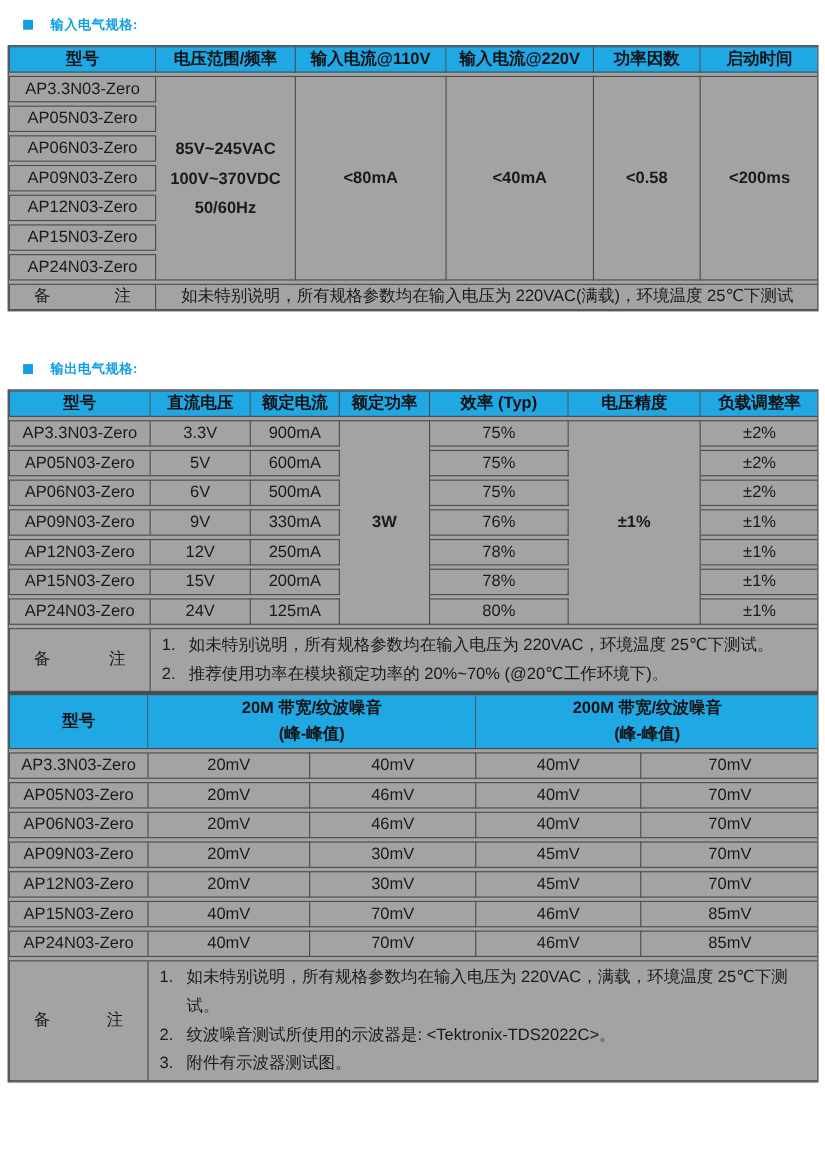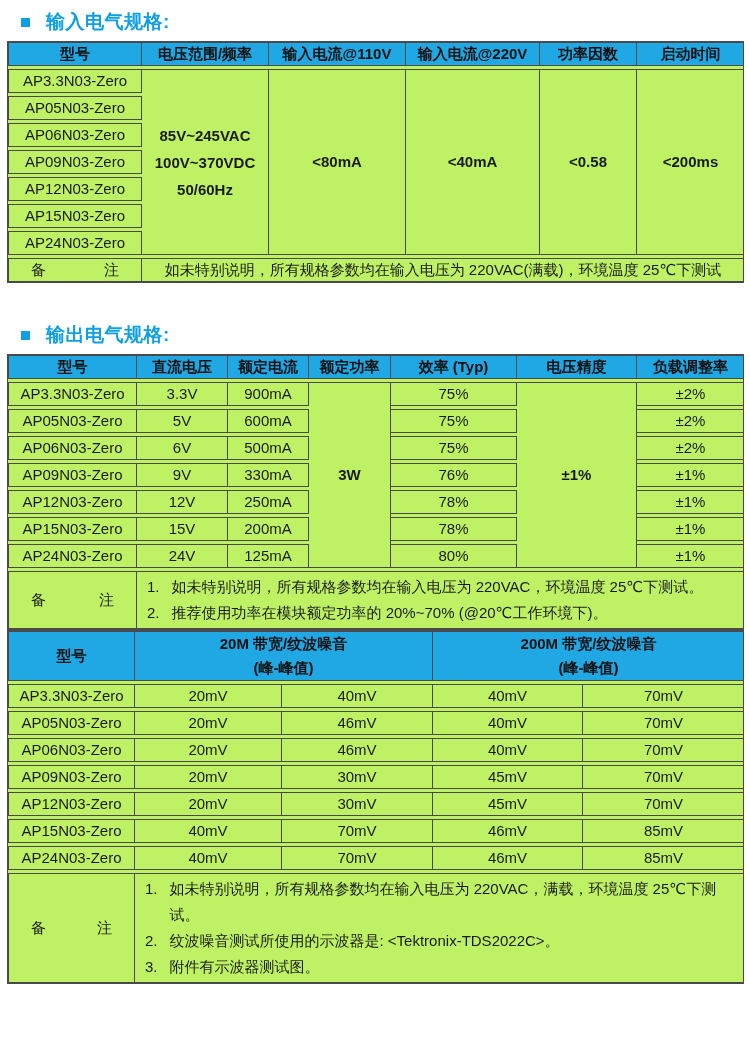--- a/index.html
+++ b/index.html
@@ -15,26 +15,26 @@
     font-family: "Liberation Sans", "DejaVu Sans", sans-serif;
     color: var(--text);
   }
   .page { padding: 12px 6px 8px 7px; }
 
   .sec-title {
     display: flex; align-items: center; gap: 16px;
     margin: 0 0 9px 14px; height: 20px;
   }
   .sec-title .bullet { width: 9px; height: 9px; background: var(--title); flex: 0 0 auto; }
-  .sec-title .txt { color: var(--title); font-size: 19px; font-weight: bold; letter-spacing: 0.5px; }
+  .sec-title .txt { color: var(--title); font-size: 12px; font-weight: bold; letter-spacing: 0.5px; }
 
   .sec2 { margin-top: 42px; }
   .sec3 { margin-top: 40px; }
 
-  .tbl-wrap { width: 737px; border: 1.5px solid var(--border); overflow: hidden; background: #bef264; }
+  .tbl-wrap { width: 737px; border: 1.5px solid var(--border); overflow: hidden; background: #a3a3a3; }
   table {
     width: 737px; table-layout: fixed;
     border-collapse: separate; border-spacing: 0 3px;
     margin: -3px 0;
   }
   th, td {
     border: 1px solid var(--border); border-left: none;
     padding: 0; text-align: center; vertical-align: middle;
     font-size: 15px; height: 24px; line-height: 22px;
     overflow: hidden; white-space: nowrap;

